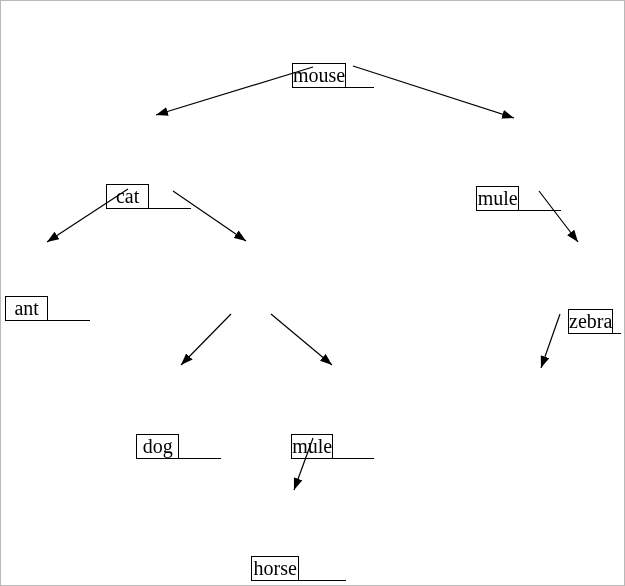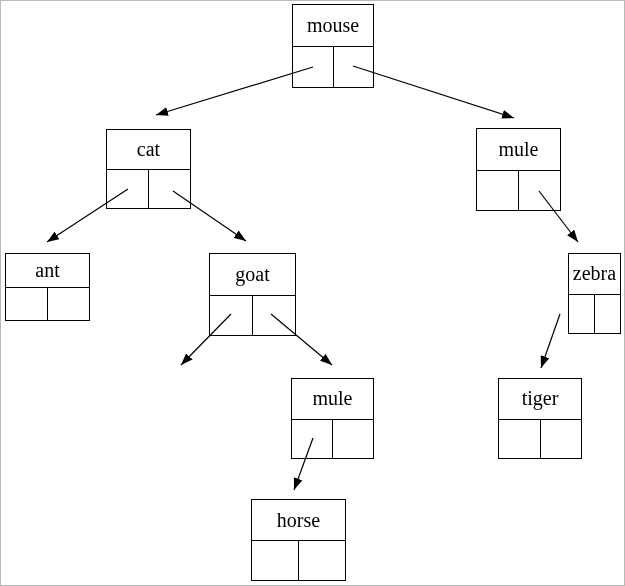--- a/index.html
+++ b/index.html
@@ -13,22 +13,23 @@
     height: 586px;
     box-sizing: border-box;
     background: #ffffff;
     border: 1px solid #b9b9b9;
     font-family: "Liberation Serif", serif;
     overflow: hidden;
   }
   .node {
     position: absolute;
     display: flex;
-    flex-direction: column;
+    flex-direction: row;
     box-sizing: border-box;
+    align-items: flex-end;
   }
   .node .label-row {
     flex: 1.04;
     border: 1.5px solid #000000;
     display: flex;
     align-items: center;
     justify-content: center;
     font-size: 20px;
     color: #000000;
     background: transparent;
@@ -86,52 +87,45 @@
   </div>
 
   <div class="node" style="left:4px; top:252px; width:85px; height:68px;">
     <div class="label-row">ant</div>
     <div class="ptr-row">
       <div class="cell left"></div>
       <div class="cell right"></div>
     </div>
   </div>
 
-  <div class="node" style="left:208px; top:252px; width:87px; height:83px;">
-    <div class="label-row">goat</div>
-    <div class="ptr-row">
-      <div class="cell left"></div>
-      <div class="cell right"></div>
-    </div>
-  </div>
 
   <div class="node" style="left:537px; top:252px; width:83px; height:81px;padding-left:30px;">
     <div class="label-row">zebra</div>
     <div class="ptr-row">
       <div class="cell left"></div>
       <div class="cell right"></div>
     </div>
   </div>
 
+  <div class="node" style="left:135px; top:377px; width:85px; height:81px;">
+    <div class="label-row">dog</div>
+    <div class="ptr-row">
+      <div class="cell left"></div>
+      <div class="cell right"></div>
+    </div>
+  </div>
 
   <div class="node" style="left:290px; top:377px; width:83px; height:81px;">
     <div class="label-row">mule</div>
     <div class="ptr-row">
       <div class="cell left"></div>
       <div class="cell right"></div>
     </div>
   </div>
 
-  <div class="node" style="left:497px; top:377px; width:84px; height:81px;">
-    <div class="label-row">tiger</div>
-    <div class="ptr-row">
-      <div class="cell left"></div>
-      <div class="cell right"></div>
-    </div>
-  </div>
 
   <div class="node" style="left:250px; top:498px; width:95px; height:82px;border-radius:26px;">
     <div class="label-row">horse</div>
     <div class="ptr-row">
       <div class="cell left"></div>
       <div class="cell right"></div>
     </div>
   </div>
 
   <svg class="edges" width="625" height="586" viewBox="0 0 625 586">

